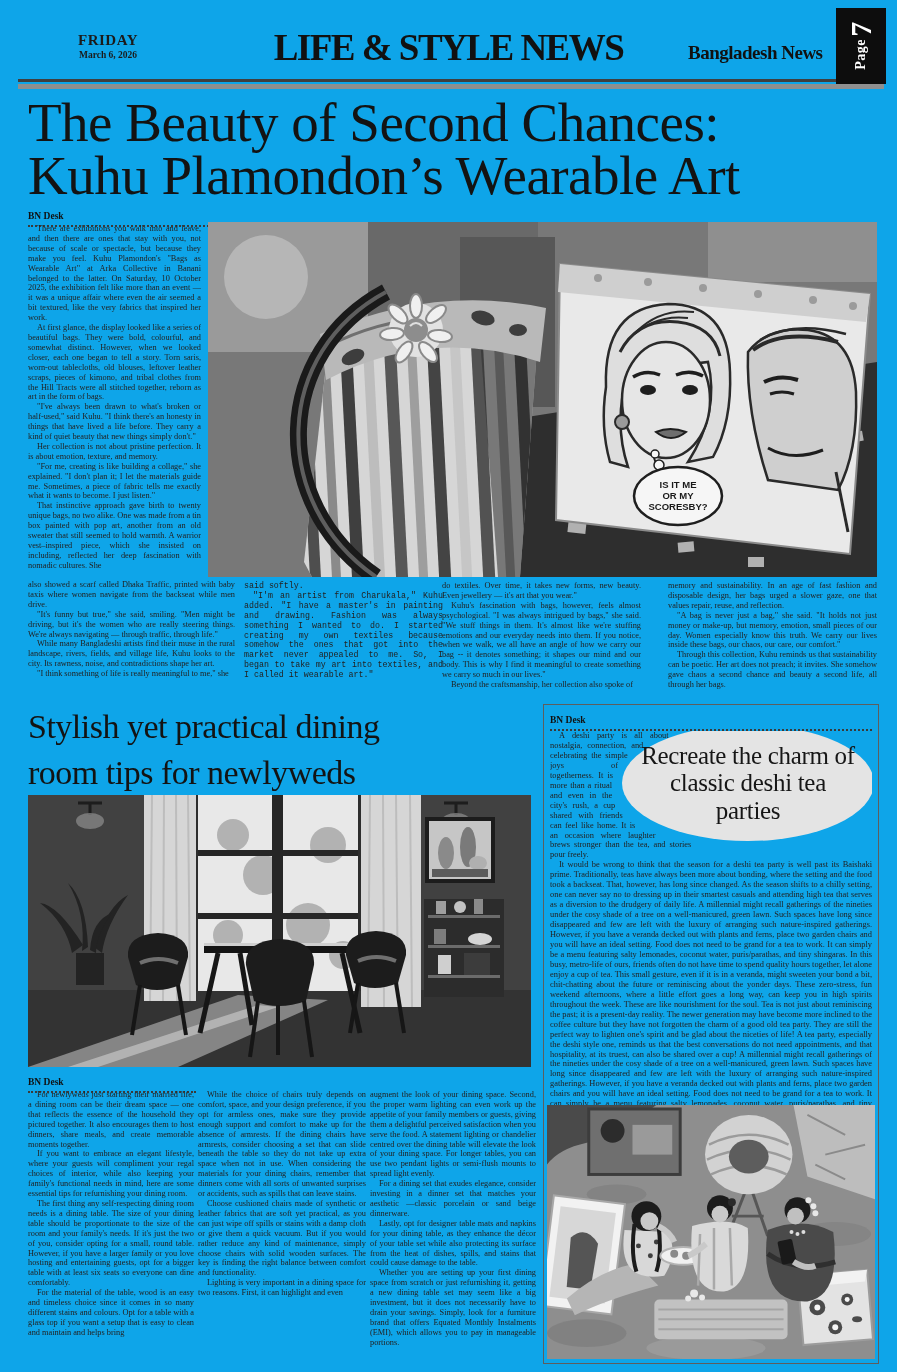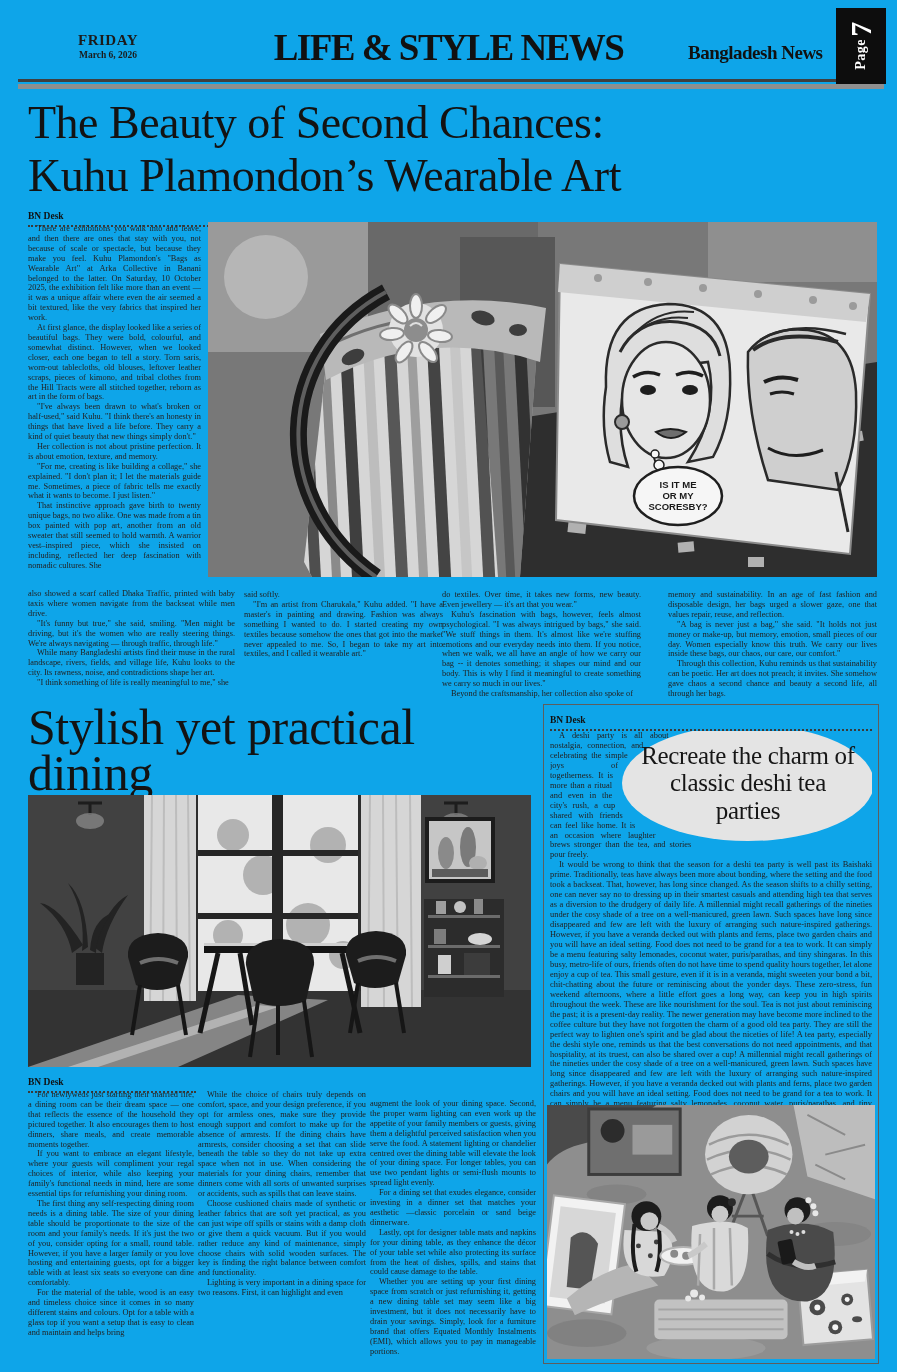--- a/index.html
+++ b/index.html
@@ -14,29 +14,29 @@
   .mast-brand { font-weight:bold; font-size:19px; letter-spacing:-.5px; color:#111; }
   .pagebox { background:#0d0d0d; color:#fff; display:flex; align-items:center; justify-content:center; z-index:5; }
   .pagebox-inner { writing-mode:vertical-rl; transform:rotate(180deg); text-align:center;
                    font-weight:bold; line-height:1; display:flex; align-items:center; gap:2px; }
   .pagebox-word { font-size:14px; letter-spacing:.5px; }
   .pagebox-num  { font-size:30px; }
   .rule-dark { background:#3f3f3f; }
   .rule-gray { background:#8f8f8f; }
 
   
-  .hl1 { font-size:46px; line-height:53px; letter-spacing:-.5px; color:#131313; }
-  .hl2 { font-size:50px; line-height:46px; letter-spacing:-.5px; color:#131313; }
+  .hl1 { font-size:55px; line-height:53px; letter-spacing:-.5px; color:#131313; }
+  .hl2 { font-size:34px; line-height:46px; letter-spacing:-.5px; color:#131313; }
   .byline { font-size:9.5px; font-weight:bold; color:#111; }
   .dotted { border-bottom:2px dotted #3a3a3a; height:0; margin-top:2px; }
 
   
   .bodytext { font-size:8.3px; line-height:9.9px; text-align:justify; color:#222; overflow:hidden; }
   .bodytext p { margin:0; text-indent:9px; }
-  .bodytext p.cont { text-indent:0;margin-top:9px; }
+  .bodytext p.cont { text-indent:0; }
 
   .photo { position:absolute; overflow:hidden; background:#777;text-align:center; }
   .photo svg { display:block; width:100%; height:100%; }
 
   
   .teabox { position:absolute; left:543px; top:704px; width:336px; height:660px;
             border:1px solid #5e5e5e; box-sizing:border-box; padding:4px 6px; }
   .tea-ellipse { float:right; width:252px; height:116px; margin:-6px -2px 4px 10px;
                  background:#e4e4e4; border-radius:50%; shape-outside:ellipse(50% 50%);
                  display:flex; align-items:center; justify-content:center; text-align:center; }
@@ -187,21 +187,21 @@
     <p>Her collection is not about pristine perfection. It is about emotion, texture, and memory.</p>
     <p>"For me, creating is like building a collage," she explained. "I don't plan it; I let the materials guide me. Sometimes, a piece of fabric tells me exactly what it wants to become. I just listen."</p>
     <p>That instinctive approach gave birth to twenty unique bags, no two alike. One was made from a tin box painted with pop art, another from an old sweater that still seemed to hold warmth. A warrior vest–inspired piece, which she insisted on including, reflected her deep fascination with nomadic cultures. She</p>
   </div>
   <div class="abs bodytext" style="left:28px; top:580px; width:207px; height:121px;">
     <p class="cont">also showed a scarf called Dhaka Traffic, printed with baby taxis where women navigate from the backseat while men drive.</p>
     <p>"It's funny but true," she said, smiling. "Men might be driving, but it's the women who are really steering things. We're always navigating — through traffic, through life."</p>
     <p>While many Bangladeshi artists find their muse in the rural landscape, rivers, fields, and village life, Kuhu looks to the city. Its rawness, noise, and contradictions shape her art.</p>
     <p>"I think something of life is really meaningful to me," she</p>
   </div>
-  <div class="abs bodytext" style="left:244px; top:581px; width:199px; height:121px;">
+  <div class="abs bodytext" style="left:244px; top:581px; width:199px; height:121px;font-family:Liberation Mono, monospace;">
     <p class="cont">said softly.</p>
     <p>"I'm an artist from Charukala," Kuhu added. "I have a master's in painting and drawing. Fashion was always something I wanted to do. I started creating my own textiles because somehow the ones that got into the market never appealed to me. So, I began to take my art into textiles, and I called it wearable art."</p>
   </div>
   <div class="abs bodytext" style="left:442px; top:581px; width:199px; height:121px;">
     <p class="cont">do textiles. Over time, it takes new forms, new beauty. Even jewellery — it's art that you wear."</p>
     <p>Kuhu's fascination with bags, however, feels almost psychological. "I was always intrigued by bags," she said. "We stuff things in them. It's almost like we're stuffing emotions and our everyday needs into them. If you notice, when we walk, we all have an angle of how we carry our bag -- it denotes something; it shapes our mind and our body. This is why I find it meaningful to create something we carry so much in our lives."</p>
     <p>Beyond the craftsmanship, her collection also spoke of</p>
   </div>
   <div class="abs bodytext" style="left:668px; top:581px; width:209px; height:121px;">
     <p class="cont">memory and sustainability. In an age of fast fashion and disposable design, her bags urged a slower gaze, one that values repair, reuse, and reflection.</p>

